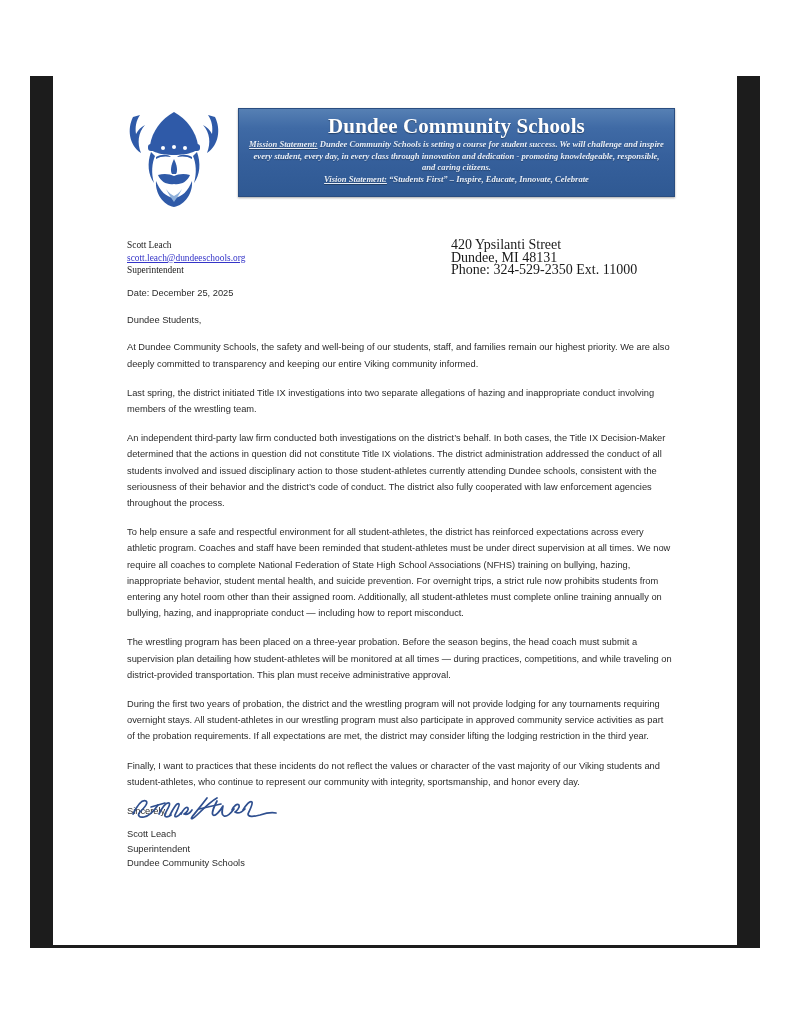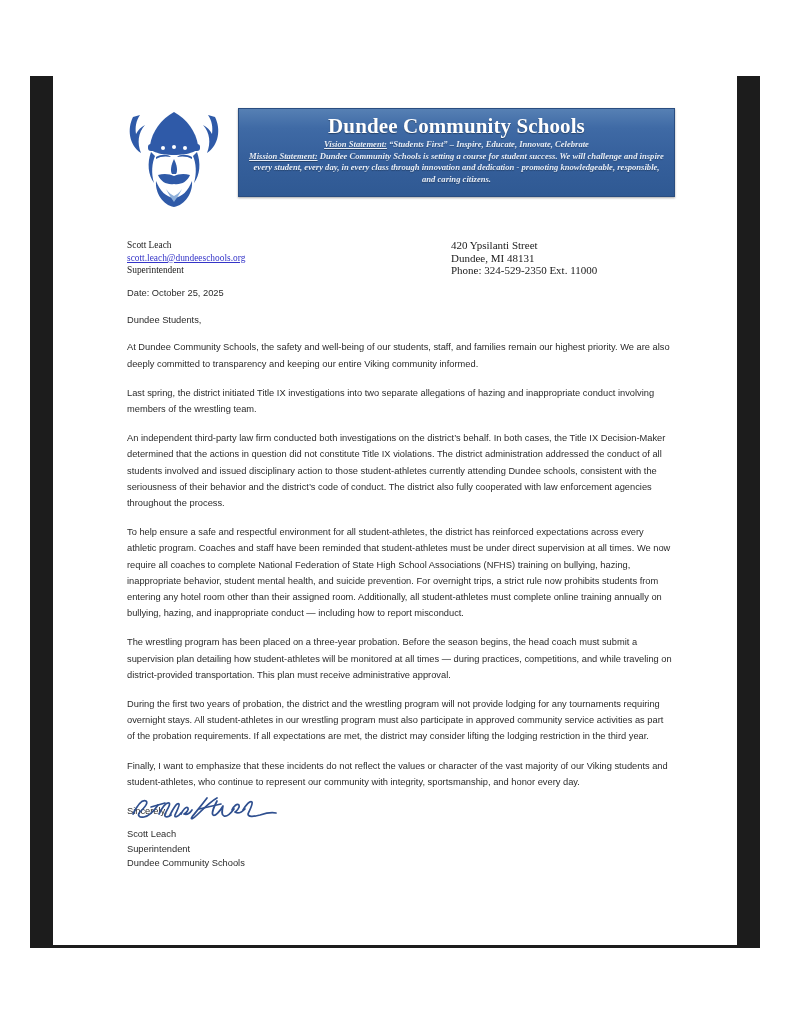--- a/index.html
+++ b/index.html
@@ -106,21 +106,21 @@
     font-family: "Liberation Serif", serif;
     font-size: 9.4px;
     line-height: 12.6px;
     color: #1a1a1a;
   }
   .addr-right {
     position: absolute;
     left: 398px;
     top: 163px;
     font-family: "Liberation Serif", serif;
-    font-size: 11px;
+    font-size: 14px;
     line-height: 12.6px;
     color: #1a1a1a;
   }
   .email-link {
     color: #3434c8;
   }
 
   
   .doc-body {
     position: absolute;
@@ -198,47 +198,47 @@
           <g fill="#ffffff">
             <circle cx="38" cy="45" r="2"></circle>
             <circle cx="49" cy="44" r="2"></circle>
             <circle cx="60" cy="45" r="2"></circle>
           </g>
         </svg>
       </div>
 
       <div class="banner">
         <div class="banner-title">Dundee Community Schools</div>
+        <div class="banner-sub"><span class="lbl">Mission Statement:</span><span> Dundee Community Schools is setting a course for student success. We will challenge and inspire every student, every day, in every class through innovation and dedication - promoting knowledgeable, responsible, and caring citizens.</span></div>
         <div class="banner-sub"><span class="lbl">Vision Statement:</span><span> “Students First” – Inspire, Educate, Innovate, Celebrate</span></div>
-        <div class="banner-sub"><span class="lbl">Mission Statement:</span><span> Dundee Community Schools is setting a course for student success. We will challenge and inspire every student, every day, in every class through innovation and dedication - promoting knowledgeable, responsible, and caring citizens.</span></div>
       </div>
     </div>
 
     <div class="addr-left">
       <div>Scott Leach</div>
       <div><a class="email-link" href="#">scott.leach@dundeeschools.org</a></div>
       <div>Superintendent</div>
     </div>
 
     <div class="addr-right">
       <div>420 Ypsilanti Street</div>
       <div>Dundee, MI  48131</div>
       <div>Phone: 324-529-2350 Ext. 11000</div>
     </div>
 
     <div class="doc-body">
-      <p class="tight">Date: October 25, 2025</p>
+      <p class="tight">Date: December 25, 2025</p>
       <p class="tight">Dundee Students,</p>
       <p>At Dundee Community Schools, the safety and well-being of our students, staff, and families remain our highest priority. We are also deeply committed to transparency and keeping our entire Viking community informed.</p>
       <p>Last spring, the district initiated Title IX investigations into two separate allegations of hazing and inappropriate conduct involving members of the wrestling team.</p>
       <p>An independent third-party law firm conducted both investigations on the district’s behalf. In both cases, the Title IX Decision-Maker determined that the actions in question did not constitute Title IX violations. The district administration addressed the conduct of all students involved and issued disciplinary action to those student-athletes currently attending Dundee schools, consistent with the seriousness of their behavior and the district’s code of conduct. The district also fully cooperated with law enforcement agencies throughout the process.</p>
       <p>To help ensure a safe and respectful environment for all student-athletes, the district has reinforced expectations across every athletic program. Coaches and staff have been reminded that student-athletes must be under direct supervision at all times. We now require all coaches to complete National Federation of State High School Associations (NFHS) training on bullying, hazing, inappropriate behavior, student mental health, and suicide prevention. For overnight trips, a strict rule now prohibits students from entering any hotel room other than their assigned room. Additionally, all student-athletes must complete online training annually on bullying, hazing, and inappropriate conduct — including how to report misconduct.</p>
       <p>The wrestling program has been placed on a three-year probation. Before the season begins, the head coach must submit a supervision plan detailing how student-athletes will be monitored at all times — during practices, competitions, and while traveling on district-provided transportation. This plan must receive administrative approval.</p>
       <p>During the first two years of probation, the district and the wrestling program will not provide lodging for any tournaments requiring overnight stays. All student-athletes in our wrestling program must also participate in approved community service activities as part of the probation requirements. If all expectations are met, the district may consider lifting the lodging restriction in the third year.</p>
-      <p>Finally, I want to emphasize that these incidents do not reflect the values or character of the vast majority of our Viking students and student-athletes, who continue to represent our community with integrity, sportsmanship, and honor every day.</p>
+      <p>Finally, I want to practices that these incidents do not reflect the values or character of the vast majority of our Viking students and student-athletes, who continue to represent our community with integrity, sportsmanship, and honor every day.</p>
       <p>Sincerely,</p>
     </div>
 
     <div class="sig-area">
       <svg class="sig-svg" width="150" height="34" viewBox="0 0 150 34" xmlns="http://www.w3.org/2000/svg">
         <g fill="none" stroke="#2f4f8f" stroke-width="1.7" stroke-linecap="round" stroke-linejoin="round">
           <path d="M4 22 C8 14, 13 7, 17 9 C20 11, 14 17, 11 20 C8 23, 10 26, 15 25 C20 24, 25 19, 29 13"></path>
           <path d="M22 15 L36 11"></path>
           <path d="M30 22 C33 16, 37 10, 40 11 C42 12, 38 18, 36 22 C35 25, 38 26, 42 23"></path>
           <path d="M41 23 C44 17, 48 10, 50 12 C51 14, 47 20, 46 23 C45 26, 49 25, 52 21"></path>

